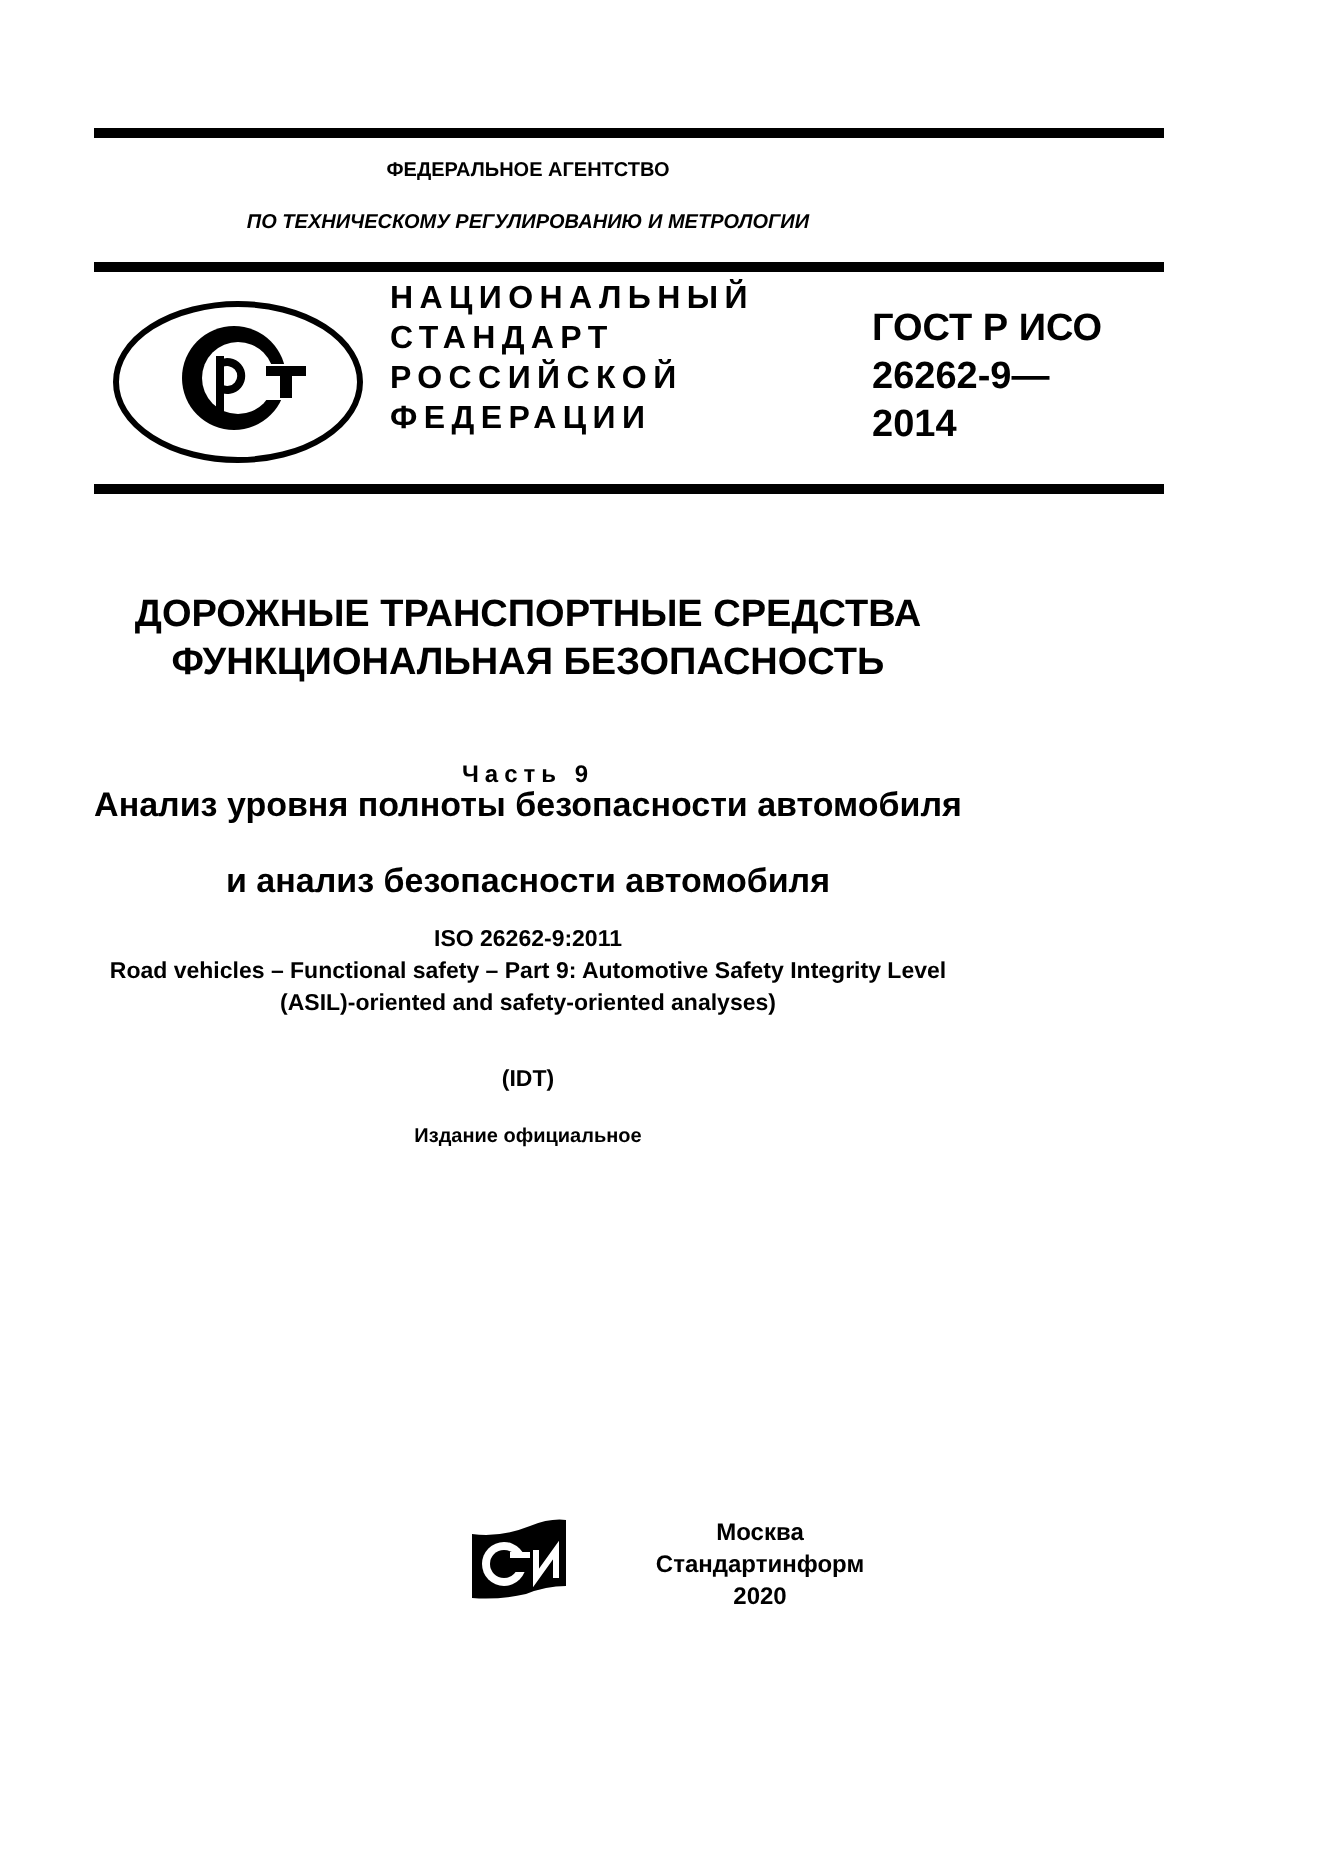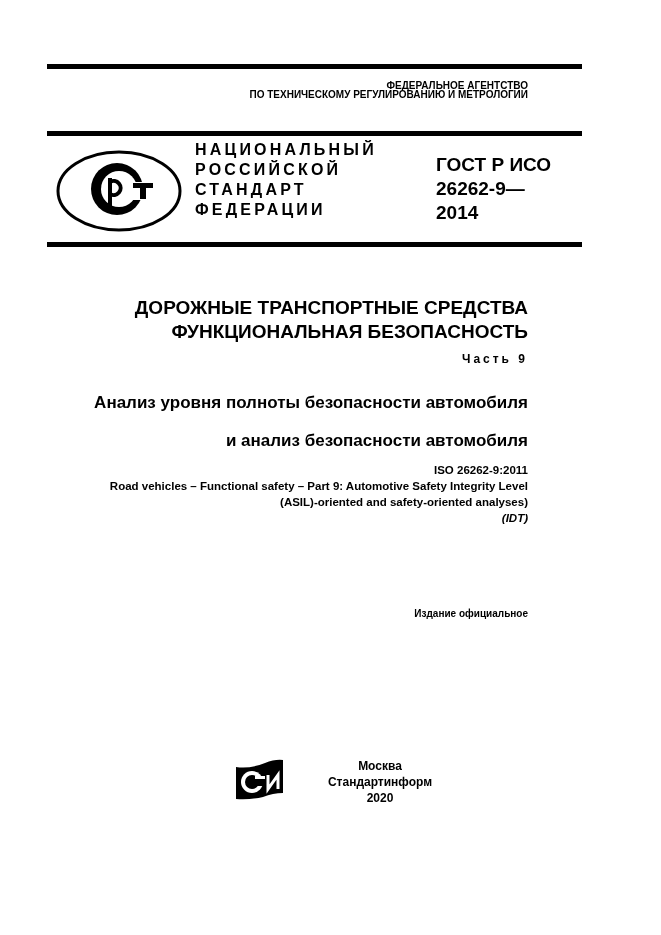--- a/index.html
+++ b/index.html
@@ -1,79 +1,79 @@
 <!DOCTYPE html>
 <html><head>
 <meta charset="utf-8">
 <style>
   html, body { margin: 0; padding: 0; background: #ffffff; }
   body { width: 661px; height: 935px; position: relative; overflow: hidden;
          font-family: "Liberation Sans", sans-serif; color: #000; }
   .rule { position: absolute; left: 47px; width: 535px; height: 5px; background: #000; }
-  .center { position: absolute; left: 0; width: 528px; text-align: right; font-weight: bold; }
+  .center { position: absolute; left: 0; width: 528px; text-align: center; font-weight: bold; }
   .agency { font-size: 10px; }
   .std-col { position: absolute; left: 195px; width: 200px; text-align: left; font-weight: bold;
              font-size: 16px; letter-spacing: 3.2px; }
   .std-col div { height: 20px; line-height: 20px; }
   .gost { position: absolute; left: 436px; top: 153px; font-weight: bold; font-size: 19px; line-height: 24px; }
   .title { font-size: 19px; line-height: 24px; }
   .part { font-size: 12px; letter-spacing: 3px; }
   .subtitle { font-size: 17px; line-height: 22px; }
   .iso { font-size: 11.5px; line-height: 16px; }
   .edition { font-size: 10px; }
   .pub { position: absolute; left: 300px; width: 160px; text-align: center; font-weight: bold; font-size: 12px; line-height: 16px; }
 </style>
 </head>
 <body>
 
 <div class="rule" style="top:64px;"></div>
 <div class="center agency" style="top:80px;">ФЕДЕРАЛЬНОЕ АГЕНТСТВО</div>
-<div class="center agency" style="top:89px;">ПО ТЕХНИЧЕСКОМУ РЕГУЛИРОВАНИЮ И МЕТРОЛОГИИ</div>
+<div class="center agency" style="top:106px;font-style:italic;">ПО ТЕХНИЧЕСКОМУ РЕГУЛИРОВАНИЮ И МЕТРОЛОГИИ</div>
 <div class="rule" style="top:131px;"></div>
 
 <div style="position:absolute; left:55px; top:148px; width:128px; height:86px;">
   <svg width="128" height="86" viewBox="0 0 128 86">
     <ellipse cx="64" cy="43" rx="61" ry="39" fill="none" stroke="#000" stroke-width="3"></ellipse>
     <circle cx="62" cy="41" r="26" fill="#000"></circle>
     <circle cx="64" cy="41" r="18" fill="#fff"></circle>
     <path d="M55 30 L55 60" stroke="#000" stroke-width="4"></path>
     <path d="M55 34 A7 7 0 1 1 55 46" fill="none" stroke="#000" stroke-width="4"></path>
     <rect x="72" y="34" width="24" height="18" fill="#fff"></rect>
     <rect x="78" y="35" width="20" height="5" fill="#000"></rect>
     <rect x="85" y="35" width="6" height="16" fill="#000"></rect>
   </svg>
 </div>
 
 <div class="std-col" style="top:140px;">
   <div>НАЦИОНАЛЬНЫЙ</div>
+  <div>СТАНДАРТ</div>
   <div>РОССИЙСКОЙ</div>
-  <div>СТАНДАРТ</div>
   <div>ФЕДЕРАЦИИ</div>
 </div>
 
 <div class="gost">
   <div>ГОСТ Р ИСО</div>
   <div>26262-9—</div>
   <div>2014</div>
 </div>
 
 <div class="rule" style="top:242px;"></div>
 
 <div class="center title" style="top:296px;">ДОРОЖНЫЕ ТРАНСПОРТНЫЕ СРЕДСТВА</div>
 <div class="center title" style="top:320px;">ФУНКЦИОНАЛЬНАЯ БЕЗОПАСНОСТЬ</div>
-<div class="center part" style="top:352px;">Часть 9</div>
+<div class="center part" style="top:380px;">Часть 9</div>
 <div class="center subtitle" style="top:392px;">Анализ уровня полноты безопасности автомобиля</div>
 <div class="center subtitle" style="top:414px;margin-top:16px;">и анализ безопасности автомобиля</div>
 
 <div class="center iso" style="top:462px;">ISO 26262-9:2011</div>
 <div class="center iso" style="top:478px;">Road vehicles – Functional safety – Part 9: Automotive Safety Integrity Level</div>
 <div class="center iso" style="top:494px;">(ASIL)-oriented and safety-oriented analyses)</div>
-<div class="center iso" style="top:510px;font-style:italic;">(IDT)</div>
+<div class="center iso" style="top:532px;">(IDT)</div>
 
-<div class="center edition" style="top:563px;margin-top:45px;">Издание официальное</div>
+<div class="center edition" style="top:563px;">Издание официальное</div>
 
 <div style="position:absolute; left:235px; top:759px; width:50px; height:42px;">
   <svg width="50" height="42" viewBox="0 0 50 42">
     <path d="M1 8 Q15 10 30 4 Q40 0 48 1 L48 34 Q38 34 28 38 Q15 41 1 40 Z" fill="#000"></path>
     <circle cx="17" cy="23" r="11" fill="#fff"></circle>
     <circle cx="17" cy="23" r="7" fill="#000"></circle>
     <rect x="20" y="19" width="12" height="8" fill="#000"></rect>
     <rect x="20" y="17" width="10" height="3" fill="#fff"></rect>
     <path d="M33 16 L33 30 L43 16 L43 30" fill="none" stroke="#fff" stroke-width="3"></path>
   </svg>

